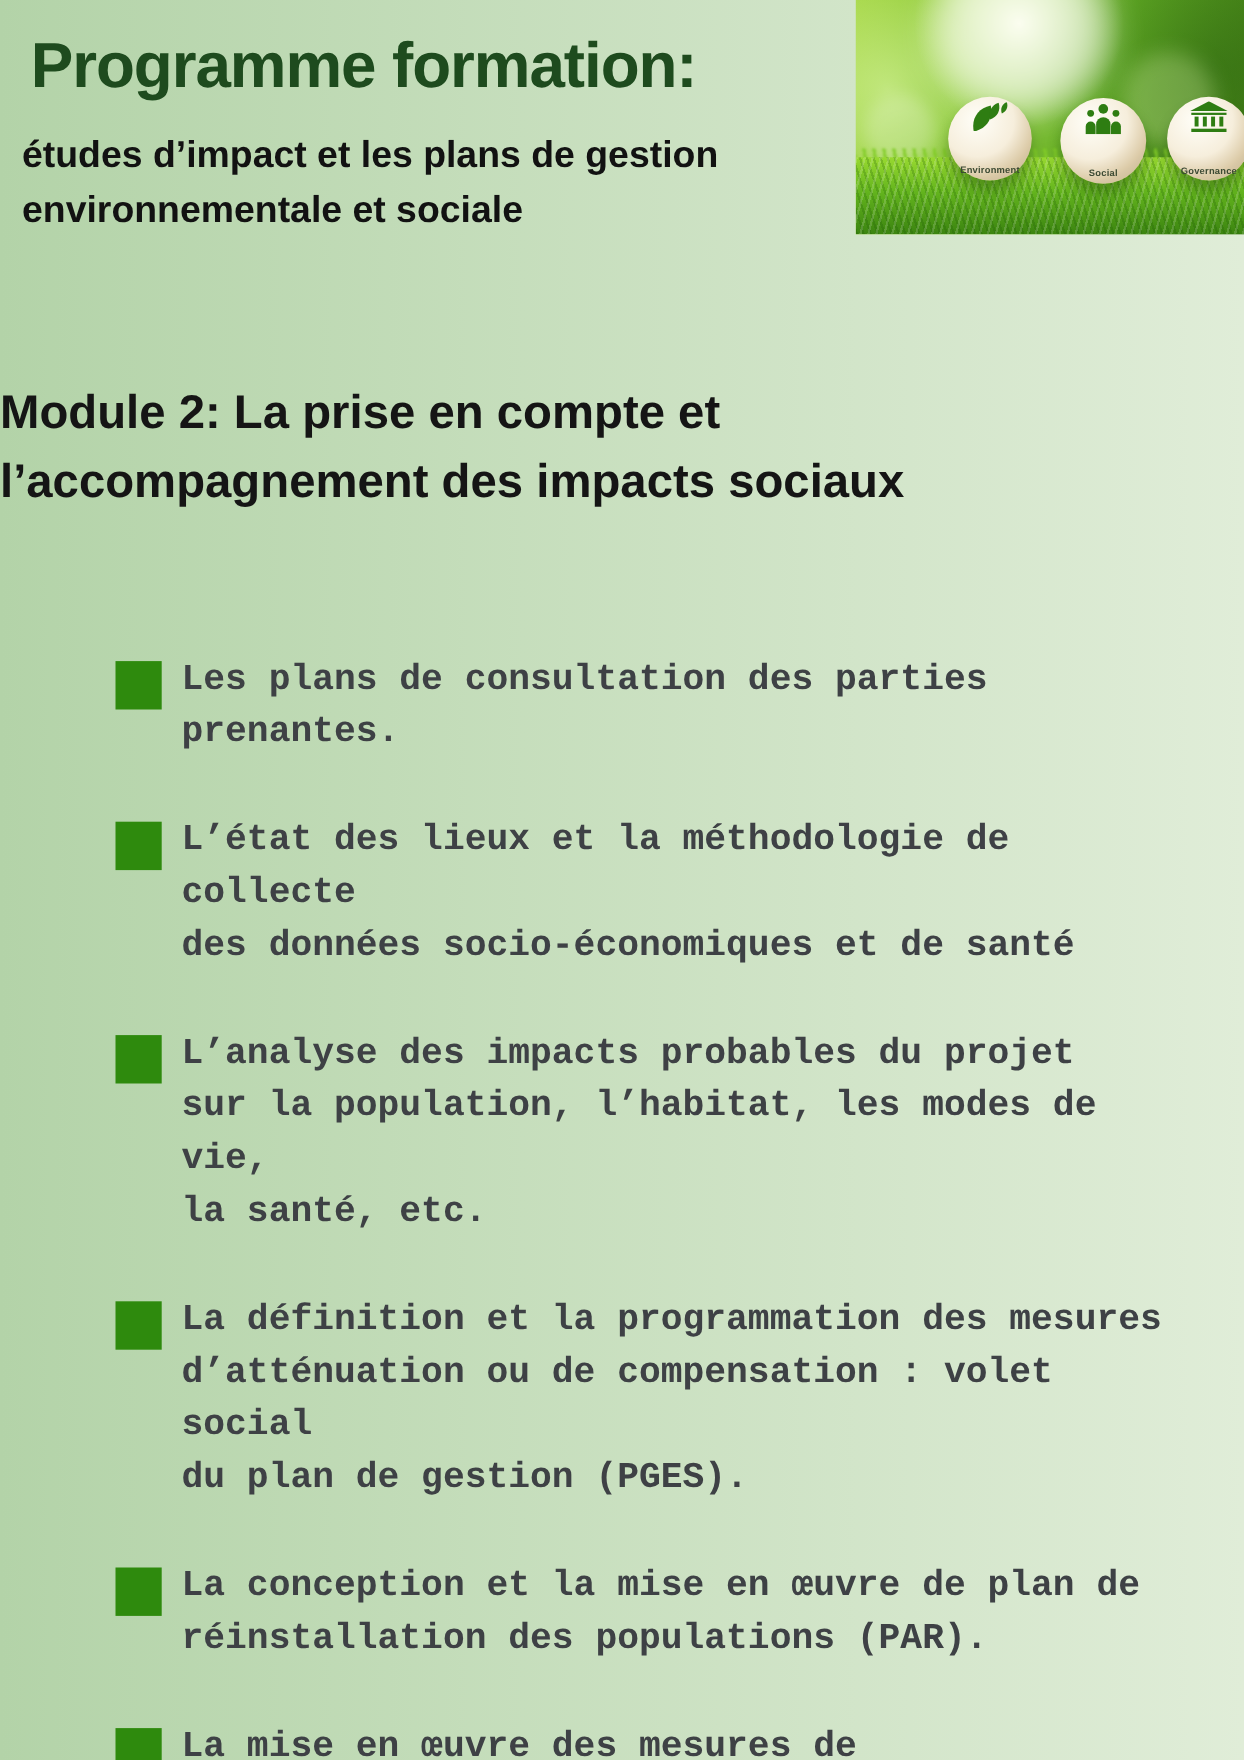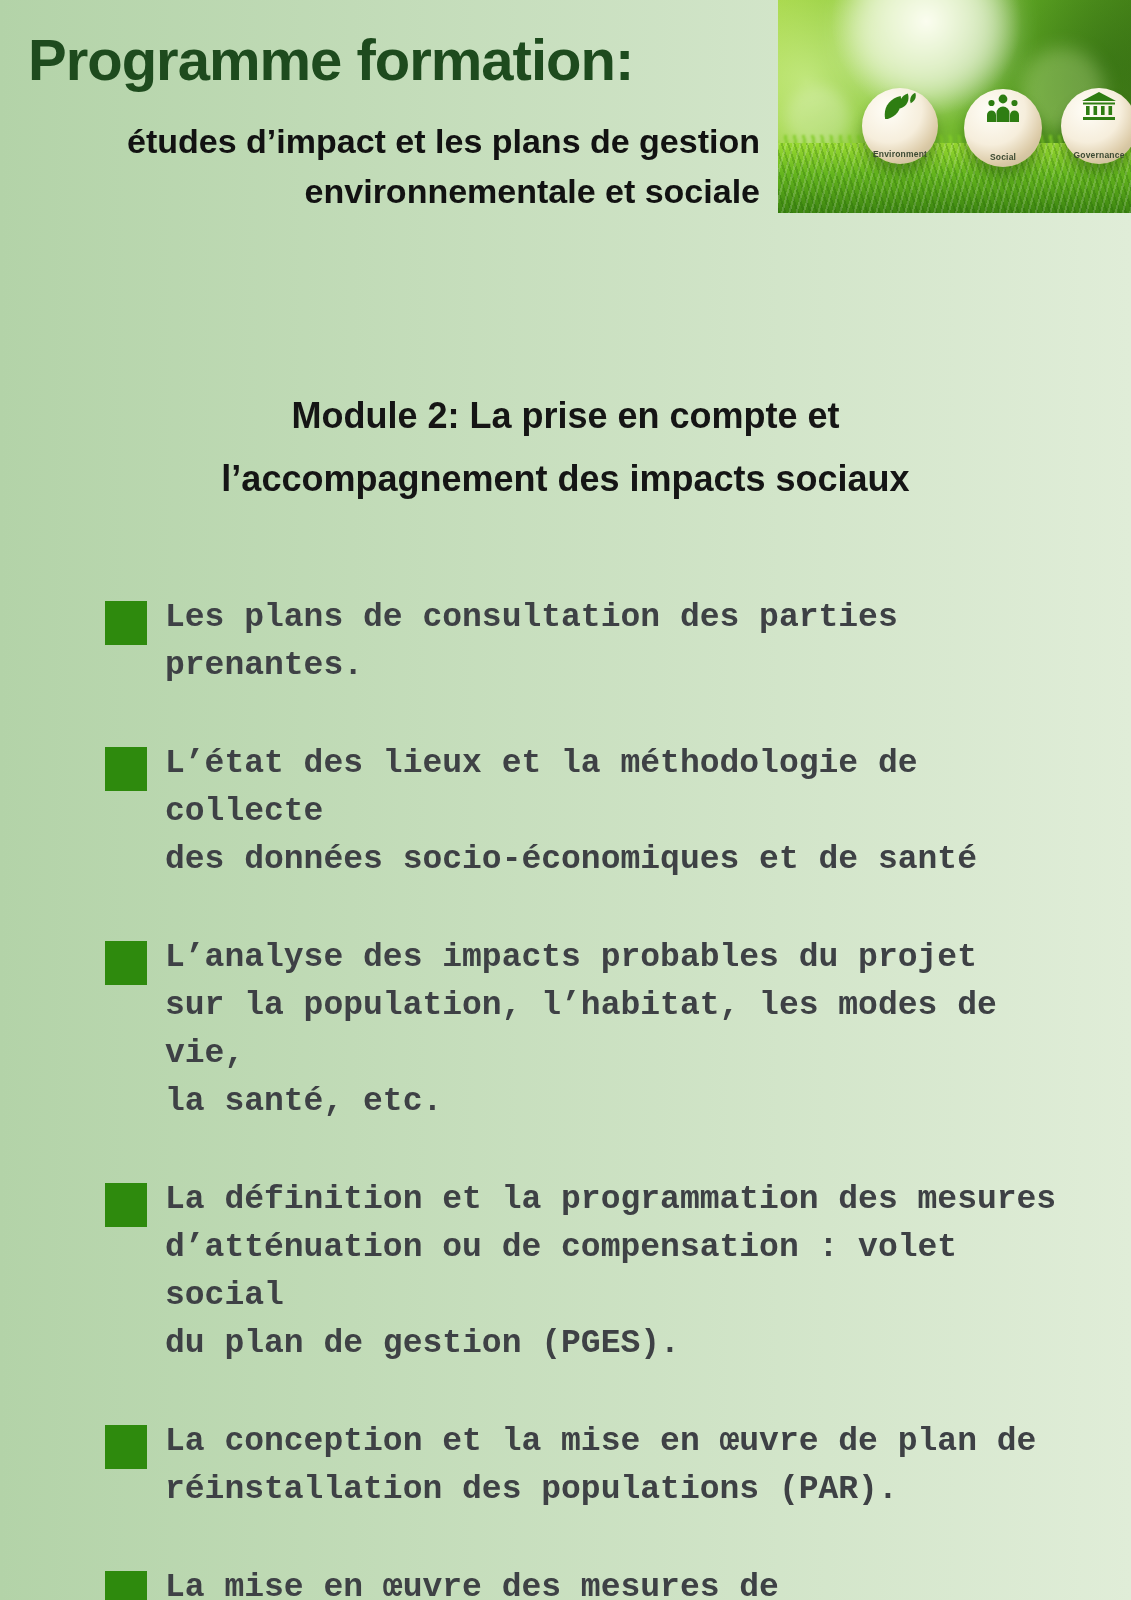--- a/index.html
+++ b/index.html
@@ -30,21 +30,20 @@
     letter-spacing:-1px;
     white-space:pre-line;
   }
   .page-subtitle{
     position:absolute;left:20px;top:116px;
     width:740px;
     font-size:34px;font-weight:bold;
     color:#121212;
     line-height:50px;
     white-space:pre-line;
-    text-align:right;
   }
   
   .photo{
     position:absolute;left:778px;top:0;
     width:353px;height:213px;
     overflow:hidden;
     background:
       radial-gradient(circle at 42% 10%, rgba(255,255,244,0.92) 0%, rgba(255,255,244,0) 34%),
       radial-gradient(circle at 8% 38%, rgba(235,255,190,0.45) 0%, rgba(235,255,190,0) 26%),
       radial-gradient(circle at 92% 30%, rgba(20,70,10,0.35) 0%, rgba(20,70,10,0) 45%),
@@ -78,25 +77,24 @@
   .ball-social{left:186px;top:89px;width:78px;height:78px;}
   .ball-governance{left:283px;top:88px;width:76px;height:76px;}
   .ball-label{
     font-size:8.5px;font-weight:bold;color:#3c4a33;margin-top:2px;
     letter-spacing:0.2px;
   }
   .ball svg{display:block;}
   
   .module-title{
     position:absolute;left:0;top:344px;width:100%;
-    text-align:center;
-    font-size:36px;font-weight:bold;color:#151515;
+    text-align:left;
+    font-size:43px;font-weight:bold;color:#151515;
     line-height:63px;
     white-space:pre-line;
-    margin-top:40px;
   }
   
   .bullets{
     position:absolute;left:105px;top:594px;
     width:960px;
     list-style:none;
     font-family:Liberation Mono, monospace;
   }
   .bullets li{
     display:flex;align-items:flex-start;

